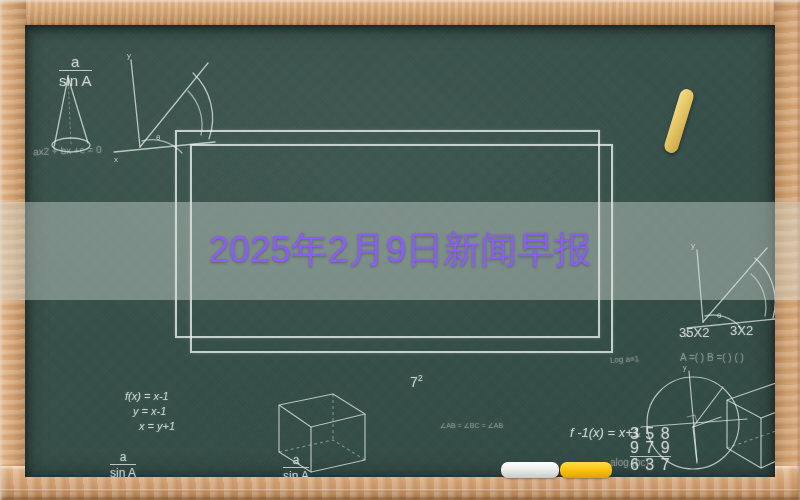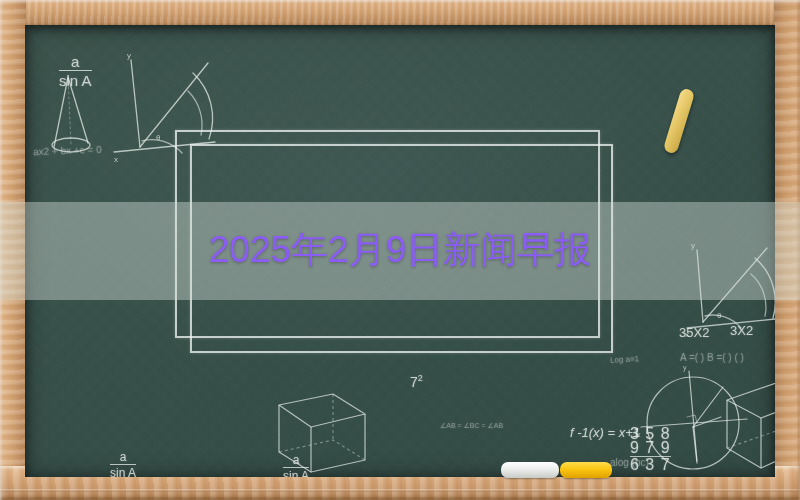--- a/index.html
+++ b/index.html
@@ -224,20 +224,25 @@
     <svg class="chalk" style="left:230px; top:355px;" width="130" height="95" viewBox="0 0 130 95">
       <g stroke="rgba(235,241,236,0.70)" stroke-width="1.2" fill="none" stroke-linejoin="round">
         <path d="M24 25 L78 14 L110 34 L56 47 Z"></path>
         <path d="M24 25 L24 72 L56 92 L56 47"></path>
         <path d="M110 34 L110 80 L56 92"></path>
         <path d="M24 72 L78 60 L110 80" stroke-dasharray="3 3" opacity="0.55"></path>
         <path d="M78 14 L78 60" stroke-dasharray="3 3" opacity="0.55"></path>
       </g>
     </svg>
 
+    <div class="chalk-text" style="left:100px; top:364px; font-size:11px; line-height:15px; font-style:italic;">
+      <div>f(x) = x-1</div>
+      <div style="padding-left:8px;">y = x-1</div>
+      <div style="padding-left:14px;">x = y+1</div>
+    </div>
 
     <div class="chalk-text" style="left:385px; top:348px; font-size:14px;">
       <span>7</span><sup style="font-size:9px;">2</sup>
     </div>
 
     <div class="chalk-text chalk-dim" style="left:415px; top:397px; font-size:7px;">∠AB = ∠BC = ∠AB</div>
 
     <div class="chalk-text" style="left:85px; top:425px; font-size:12px; text-align:center;">
       <span>a</span>
       <div style="border-top:1.2px solid rgba(233,238,234,0.75); padding-top:1px;">

